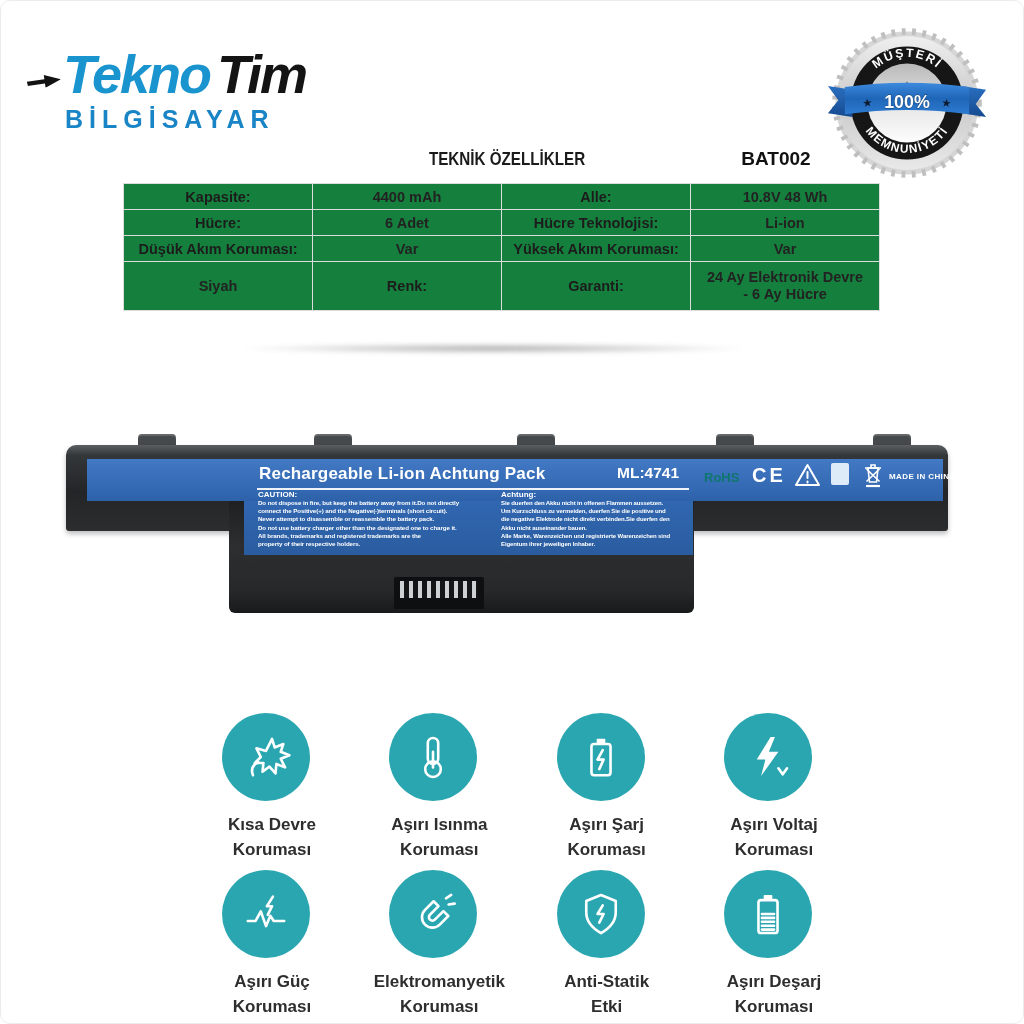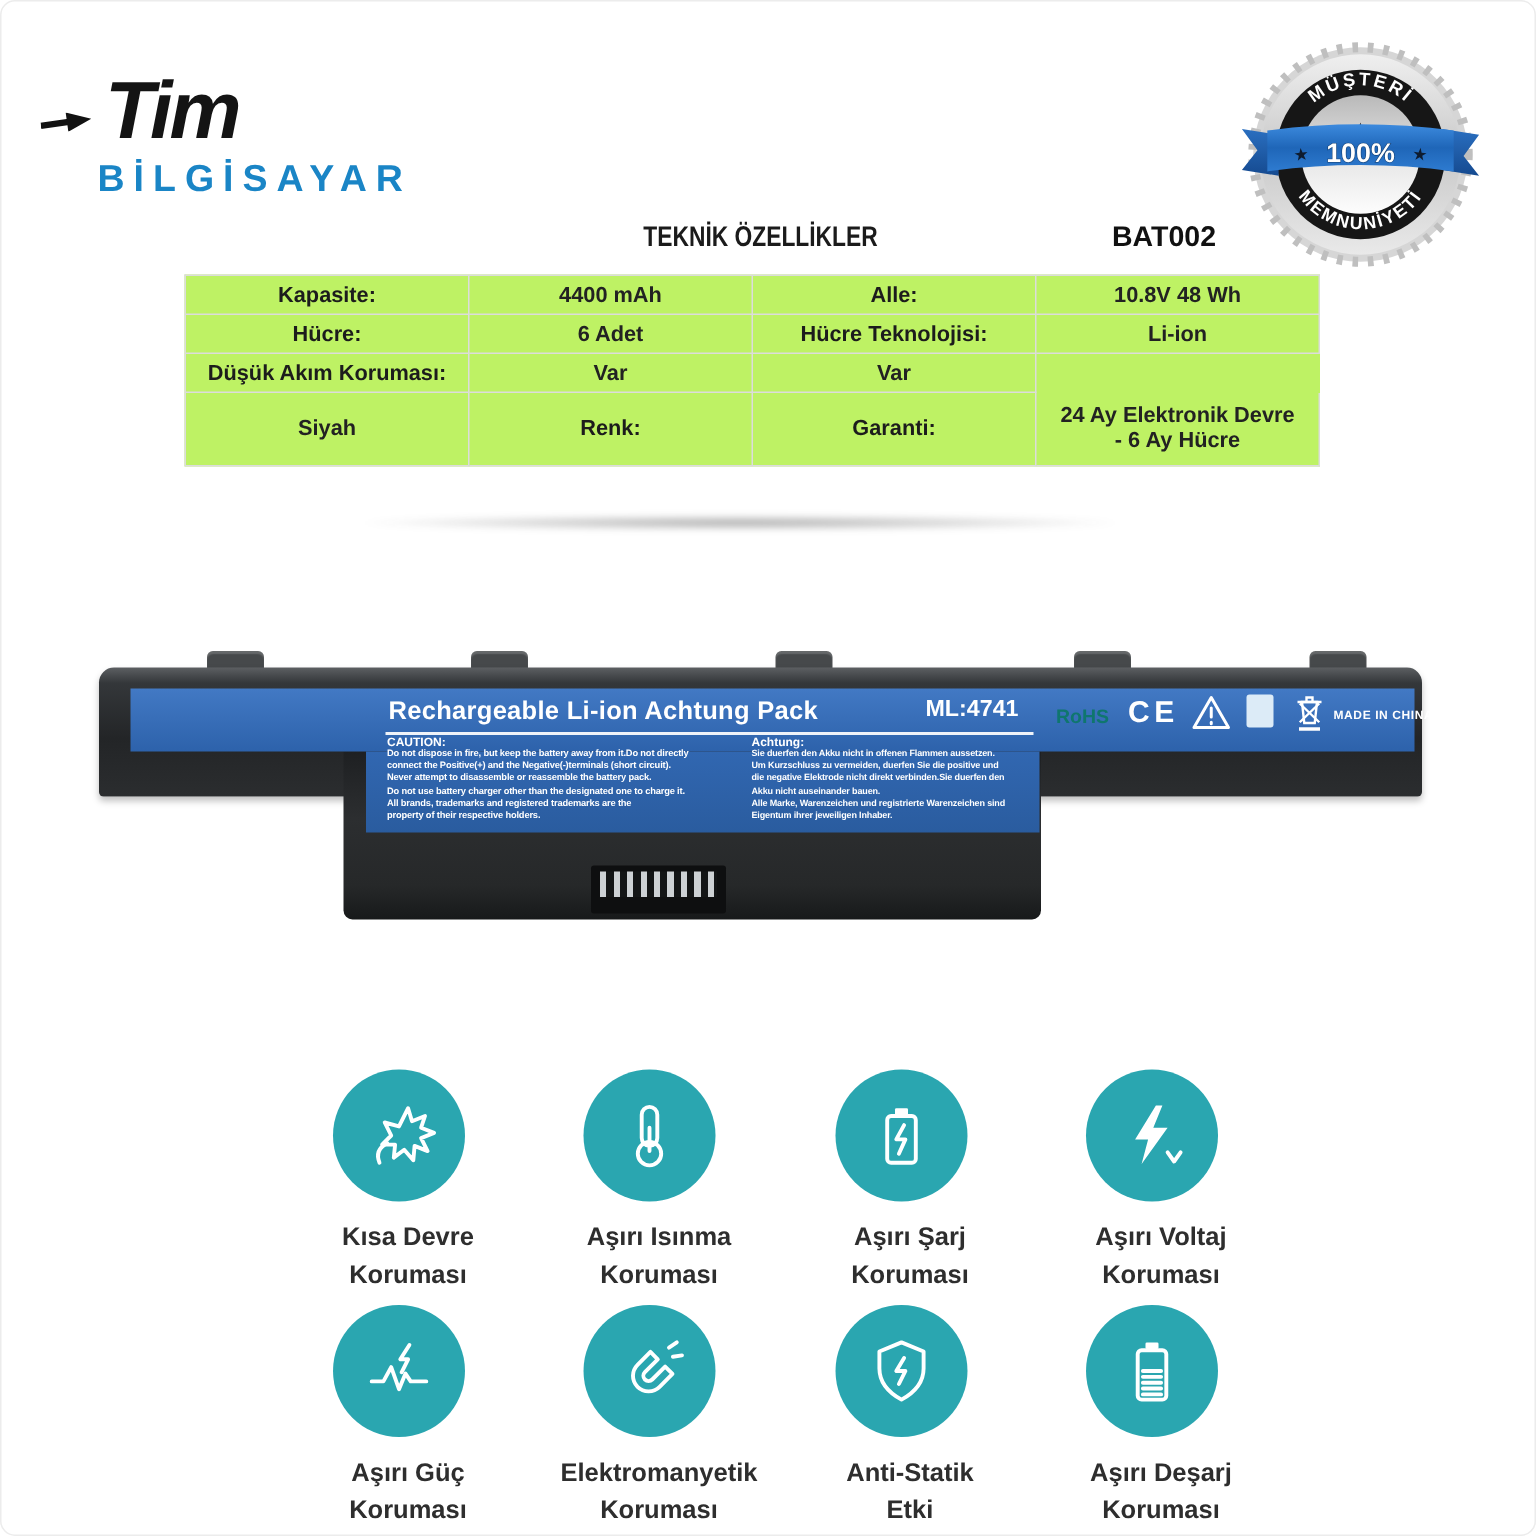--- a/index.html
+++ b/index.html
@@ -15,21 +15,21 @@
   .logo-tekno{color:#1a94ce;letter-spacing:-2px;}
   .logo-tim{color:#141414;margin-left:7px;letter-spacing:-2px;}
   .logo-sub{color:#1a85c6;font-weight:bold;font-size:25px;letter-spacing:6px;margin:4px 0 0 38px;}
 
   
   .sheet-title{left:356px;top:147px;width:300px;text-align:center;font-size:19px;font-weight:bold;color:#1b1b1b;
     transform:scaleX(.8);}
   .sheet-model{left:700px;top:147px;width:150px;text-align:center;font-size:19px;font-weight:bold;color:#111;}
 
   
-  .spec-table{left:122px;top:182px;width:756px;border-top:1px solid #dcdcdc;border-left:1px solid #dcdcdc;background:#bef264;}
+  .spec-table{left:122px;top:182px;width:756px;border-top:1px solid #dcdcdc;border-left:1px solid #dcdcdc;background:#15803d;}
   .spec-row{display:grid;grid-template-columns:repeat(4,1fr);}
   .spec-cell{border-right:1px solid #dcdcdc;border-bottom:1px solid #dcdcdc;display:flex;align-items:center;
     justify-content:center;height:25px;font-size:14.5px;color:#1c1c1c;text-align:center;}
   .spec-row.tall .spec-cell{height:48px;}
   .spec-label{font-weight:bold;}
   .spec-value{font-weight:bold;color:#222;}
   .prewrap{white-space:pre-line;line-height:17px;font-size:14.5px;}
   .table-shadow{left:235px;top:342px;width:515px;height:11px;border-radius:50%;
     background:radial-gradient(ellipse at center,rgba(40,40,40,.38) 0%,rgba(40,40,40,0) 70%);filter:blur(2px);}
 
@@ -73,20 +73,21 @@
   .badge{left:826px;top:22px;width:160px;height:160px;}
 </style>
 </head>
 <body>
 
 <div id="canvas">
 
   <div class="abs logo">
     <div class="logo-row">
       <span class="logo-arrow"></span>
+      <span class="logo-tekno">Tekno</span>
       <span class="logo-tim">Tim</span>
     </div>
     <div class="logo-sub">BİLGİSAYAR</div>
   </div>
 
   <svg class="abs badge" viewBox="-85 -85 170 170">
     <defs>
       <linearGradient id="gSilver" x1="0" y1="0" x2="0" y2="1">
         <stop offset="0" stop-color="#efefef"></stop>
           <stop offset=".5" stop-color="#c9c9c9"></stop>
@@ -145,20 +146,21 @@
     </div>
     <div class="spec-row">
       <div class="spec-cell spec-label">Hücre:</div>
       <div class="spec-cell spec-value">6 Adet</div>
       <div class="spec-cell spec-label">Hücre Teknolojisi:</div>
       <div class="spec-cell spec-value">Li-ion</div>
     </div>
     <div class="spec-row">
       <div class="spec-cell spec-label">Düşük Akım Koruması:</div>
       <div class="spec-cell spec-value">Var</div>
+      <div class="spec-cell spec-label">Yüksek Akım Koruması:</div>
       <div class="spec-cell spec-value">Var</div>
     </div>
     <div class="spec-row tall">
       <div class="spec-cell spec-value">Siyah</div>
       <div class="spec-cell spec-label">Renk:</div>
       <div class="spec-cell spec-label">Garanti:</div>
       <div class="spec-cell spec-value prewrap">24 Ay Elektronik Devre
 - 6 Ay Hücre</div>
     </div>
   </div>

